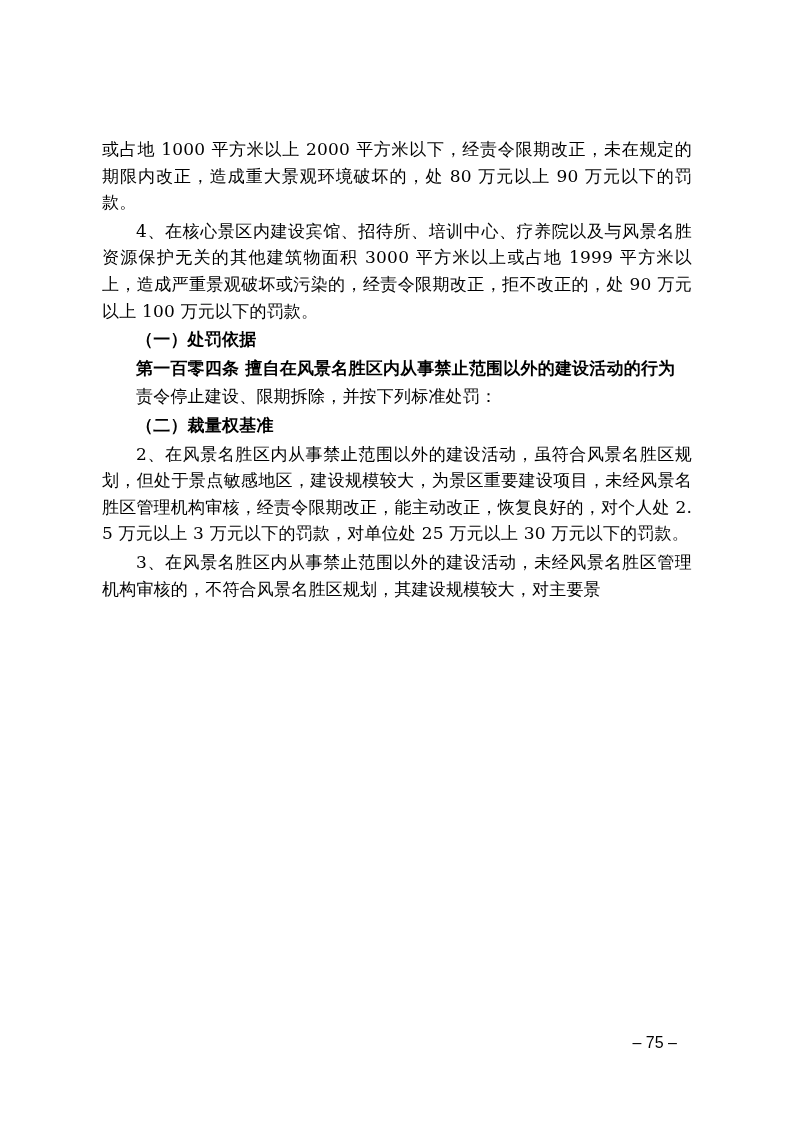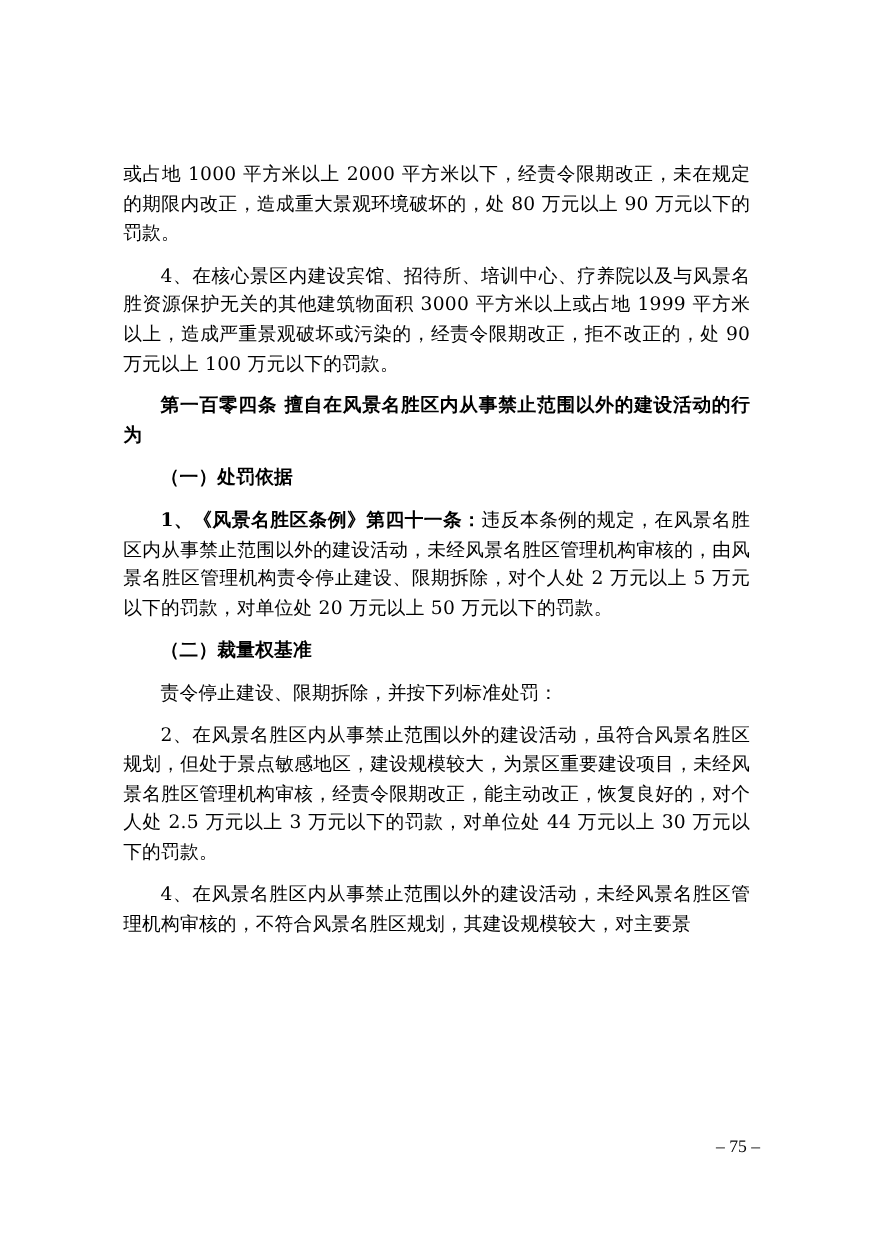--- a/index.html
+++ b/index.html
@@ -17,47 +17,46 @@
     font-family: "DejaVu Serif", "Liberation Serif", serif;
     color: #000000;
   }
   .content {
     position: absolute;
     left: 100px;
     top: 134px;
     width: 594px;
   }
   .para {
-    margin: 12px;
+    margin: 2px;
     font-size: 17px;
     line-height: 26.6px;
     text-align: justify;
     letter-spacing: 0.2px;
     word-break: break-all;
   }
   .indent { text-indent: 2em; }
   .bold { font-weight: 700; }
   .page-number {
     position: absolute;
-    right: 102px;
+    right: 116px;
     top: 1034px;
     font-size: 16px;
-    font-family: Liberation Serif, serif;
+    font-family: Liberation Sans, sans-serif;
     color: #000000;
   }
 </style>
 </head>
 <body>
 
 <div class="page">
   <main class="content">
     <p class="para">或占地 1000 平方米以上 2000 平方米以下，经责令限期改正，未在规定的期限内改正，造成重大景观环境破坏的，处 80 万元以上 90 万元以下的罚款。</p>
     <p class="para indent">4、在核心景区内建设宾馆、招待所、培训中心、疗养院以及与风景名胜资源保护无关的其他建筑物面积 3000 平方米以上或占地 1999 平方米以上，造成严重景观破坏或污染的，经责令限期改正，拒不改正的，处 90 万元以上 100 万元以下的罚款。</p>
+    <p class="para indent bold">（一）处罚依据</p>
     <p class="para indent bold">第一百零四条 擅自在风景名胜区内从事禁止范围以外的建设活动的行为</p>
-    <p class="para indent bold">（一）处罚依据</p>
-    <p class="para indent"><span class="bold">1、《风景名胜区条例》第四十一条：</span><span>违反本条例的规定，在风景名胜区内从事禁止范围以外的建设活动，未经风景名胜区管理机构审核的，由风景名胜区管理机构责令停止建设、限期拆除，对个人处 2 万元以上 5 万元以下的罚款，对单位处 20 万元以上 50 万元以下的罚款。</span></p>
+    <p class="para indent">责令停止建设、限期拆除，并按下列标准处罚：</p>
     <p class="para indent bold">（二）裁量权基准</p>
-    <p class="para indent">责令停止建设、限期拆除，并按下列标准处罚：</p>
-    <p class="para indent">2、在风景名胜区内从事禁止范围以外的建设活动，虽符合风景名胜区规划，但处于景点敏感地区，建设规模较大，为景区重要建设项目，未经风景名胜区管理机构审核，经责令限期改正，能主动改正，恢复良好的，对个人处 2.5 万元以上 3 万元以下的罚款，对单位处 44 万元以上 30 万元以下的罚款。</p>
-    <p class="para indent">4、在风景名胜区内从事禁止范围以外的建设活动，未经风景名胜区管理机构审核的，不符合风景名胜区规划，其建设规模较大，对主要景</p>
+    <p class="para indent">2、在风景名胜区内从事禁止范围以外的建设活动，虽符合风景名胜区规划，但处于景点敏感地区，建设规模较大，为景区重要建设项目，未经风景名胜区管理机构审核，经责令限期改正，能主动改正，恢复良好的，对个人处 2.5 万元以上 3 万元以下的罚款，对单位处 25 万元以上 30 万元以下的罚款。</p>
+    <p class="para indent">3、在风景名胜区内从事禁止范围以外的建设活动，未经风景名胜区管理机构审核的，不符合风景名胜区规划，其建设规模较大，对主要景</p>
   </main>
   <div class="page-number">– 75 –</div>
 </div>
 
 </body></html>

